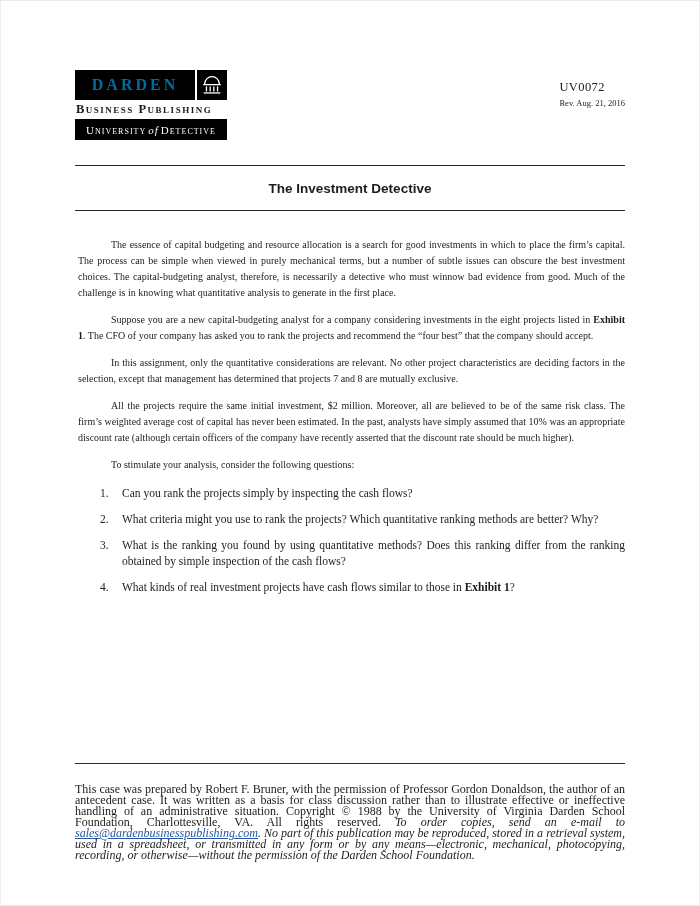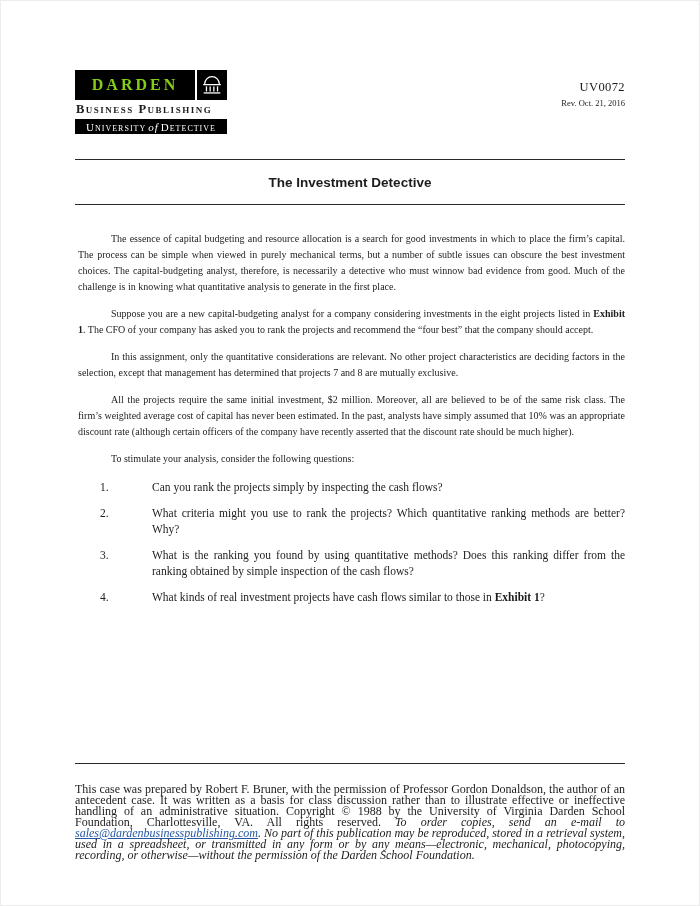--- a/index.html
+++ b/index.html
@@ -12,37 +12,37 @@
     box-shadow: inset 0 0 0 1px #ececec;
     overflow: hidden;
   }
   .page { position: absolute; inset: 0; padding: 70px 75px 0 75px; }
 
   
   .header-row { display: flex; justify-content: space-between; align-items: flex-start; }
   .logo { width: 152px; }
   .logo-top { display: flex; align-items: stretch; height: 30px; }
   .logo-darden {
-    background: #000; color: #84cc16; flex: 1;
+    background: #000; color: #0369a1; flex: 1;
     display: flex; align-items: center; justify-content: center;
     font-size: 16px; letter-spacing: 3px; font-weight: bold;
   }
   .logo-emblem { background: #000; width: 30px; margin-left: 2px;
     display: flex; align-items: center; justify-content: center; }
   .logo-mid {
     font-variant: small-caps; letter-spacing: 1.5px; font-size: 12.5px;
     font-weight: bold; padding: 2px 0 2px 1px; white-space: nowrap;
   }
   .logo-bottom {
     background: #000; color: #fff; font-variant: small-caps; font-size: 11px;
-    height: 15px; display: flex; align-items: center; justify-content: center;
+    height: 21px; display: flex; align-items: center; justify-content: center;
     gap: 2px; letter-spacing: 1px; white-space: nowrap;
   }
   .logo-bottom .of { font-style: italic; text-transform: lowercase; font-variant: normal; }
-  .docinfo { text-align: right; padding-top: 10px; margin-left: 29px; }
+  .docinfo { text-align: left; padding-top: 10px; margin-left: 29px; }
   .doc-number { font-size: 12.5px; letter-spacing: 0.4px; }
   .doc-rev { font-size: 8.5px; margin-top: 3px; }
 
   
   .rule { border: none; border-top: 1px solid #2a2a2a; margin: 0; }
   .rule-1 { margin-top: 25px; }
   .title {
     font-family: "Liberation Sans", "DejaVu Sans", sans-serif;
     font-weight: bold; font-size: 13.5px; text-align: center;
     margin: 15px 0 14px 0;
@@ -50,21 +50,21 @@
 
   
   .body-text { margin-top: 26px; }
   .para {
     font-size: 10px; line-height: 16px; text-align: justify;
     text-indent: 33px; margin: 0 0 11px 3px;
   }
   .q-list { margin-top: 12px; }
   .q-item { display: flex; font-size: 11.5px; line-height: 16px; margin-bottom: 10px; padding-left: 25px; }
   .q-num { flex: 0 0 22px; }
-  .q-text { flex: 1; text-align: justify; margin-left: 30px; }
+  .q-text { flex: 1; text-align: justify; }
   .inline-bold { font-weight: bold; }
 
   
   .footer {
     position: absolute; left: 75px; right: 75px; top: 763px;
     border-top: 1px solid #2a2a2a; padding-top: 8px;
   }
   .footer-text { font-size: 12px; line-height: 11px; text-align: justify; }
   .it { font-style: italic; }
   .email-link { color: #2456a4; text-decoration: underline; cursor: pointer; }
@@ -94,21 +94,21 @@
       </div>
       <div class="logo-mid">Business Publishing</div>
       <div class="logo-bottom">
         <span>University</span>
           <span class="of">of</span>
           <span>Detective</span>
       </div>
     </div>
     <div class="docinfo">
       <div class="doc-number">UV0072</div>
-      <div class="doc-rev">Rev. Oct. 21, 2016</div>
+      <div class="doc-rev">Rev. Aug. 21, 2016</div>
     </div>
   </div>
 
   <hr class="rule rule-1">
   <div class="title">The Investment Detective</div>
   <hr class="rule">
 
   <div class="body-text">
     <p class="para">The essence of capital budgeting and resource allocation is a search for good investments in which to place the firm’s capital. The process can be simple when viewed in purely mechanical terms, but a number of subtle issues can obscure the best investment choices. The capital-budgeting analyst, therefore, is necessarily a detective who must winnow bad evidence from good. Much of the challenge is in knowing what quantitative analysis to generate in the first place.</p>
 

